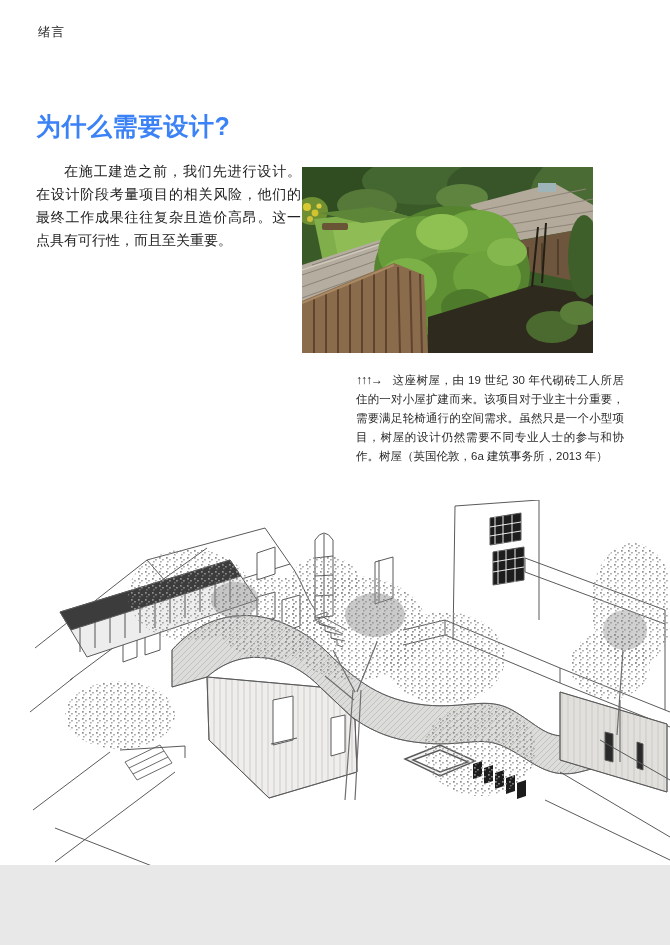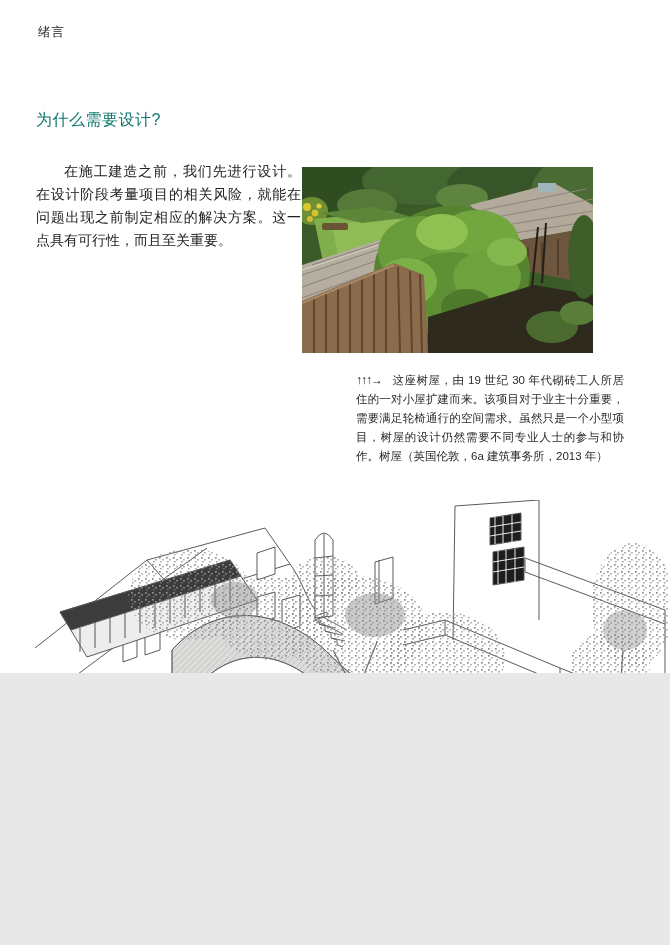--- a/index.html
+++ b/index.html
@@ -1,42 +1,42 @@
 <!DOCTYPE html>
 <html><head>
 <meta charset="utf-8">
 <style>
   html,body{margin:0;padding:0;background:#e8e8e8;}
   .page{
-    position:relative;width:670px;height:673px;background:#ffffff;
+    position:relative;width:670px;height:865px;background:#ffffff;
     font-family:"Liberation Sans","DejaVu Sans",sans-serif;color:#1c1c1c;
     overflow:hidden;margin:0 auto;
   }
   .running-header{position:absolute;left:38px;top:24px;font-size:12.5px;letter-spacing:1px;color:#222;}
-  .page-title{position:absolute;left:36px;top:110px;font-size:16px;font-weight:normal;letter-spacing:.5px;color:#0f766e;}
+  .page-title{position:absolute;left:36px;top:110px;font-size:25px;font-weight:bold;letter-spacing:.5px;color:#3b82f6;}
   .body-col{position:absolute;left:36px;top:160px;width:265px;font-size:14px;line-height:23px;text-align:justify;color:#222;}
   .body-col p{margin:0 0 9px 0;text-indent:2em;}
   .figure-photo{position:absolute;left:302px;top:167px;width:291px;height:186px;overflow:hidden;}
   .figure-caption{position:absolute;left:332px;top:371px;width:268px;font-size:11.5px;line-height:19px;color:#2a2a2a;text-align:justify;margin-left:24px;}
   .caption-marker{letter-spacing:-1px;margin-right:10px;font-size:12px;color:#111;}
   .drawing-wrap{position:absolute;left:25px;top:500px;width:645px;height:385px;}
   .page-number{position:absolute;left:38px;top:904px;font-size:11.5px;color:#222;}
   svg{display:block;}
 </style>
 </head>
 <body>
 
 <div class="page">
 
   <div class="running-header">绪言</div>
 
   <div class="page-title">为什么需要设计?</div>
 
   <div class="body-col">
-    <p>在施工建造之前，我们先进行设计。在设计阶段考量项目的相关风险，就能在问题出现之前制定相应的解决方案。这一点具有可行性，而且至关重要。</p>
+    <p>在施工建造之前，我们先进行设计。在设计阶段考量项目的相关风险，他们的最终工作成果往往复杂且造价高昂。这一点具有可行性，而且至关重要。</p>
   </div>
 
   <div class="figure-photo">
     <svg width="291" height="186" viewBox="0 0 291 186">
       <rect x="0" y="0" width="291" height="186" fill="#3a5a28"></rect>
 
       <g>
         <ellipse cx="40" cy="18" rx="55" ry="28" fill="#2f4d20"></ellipse>
         <ellipse cx="120" cy="14" rx="60" ry="24" fill="#446630"></ellipse>
         <ellipse cx="200" cy="18" rx="55" ry="26" fill="#38552a"></ellipse>

